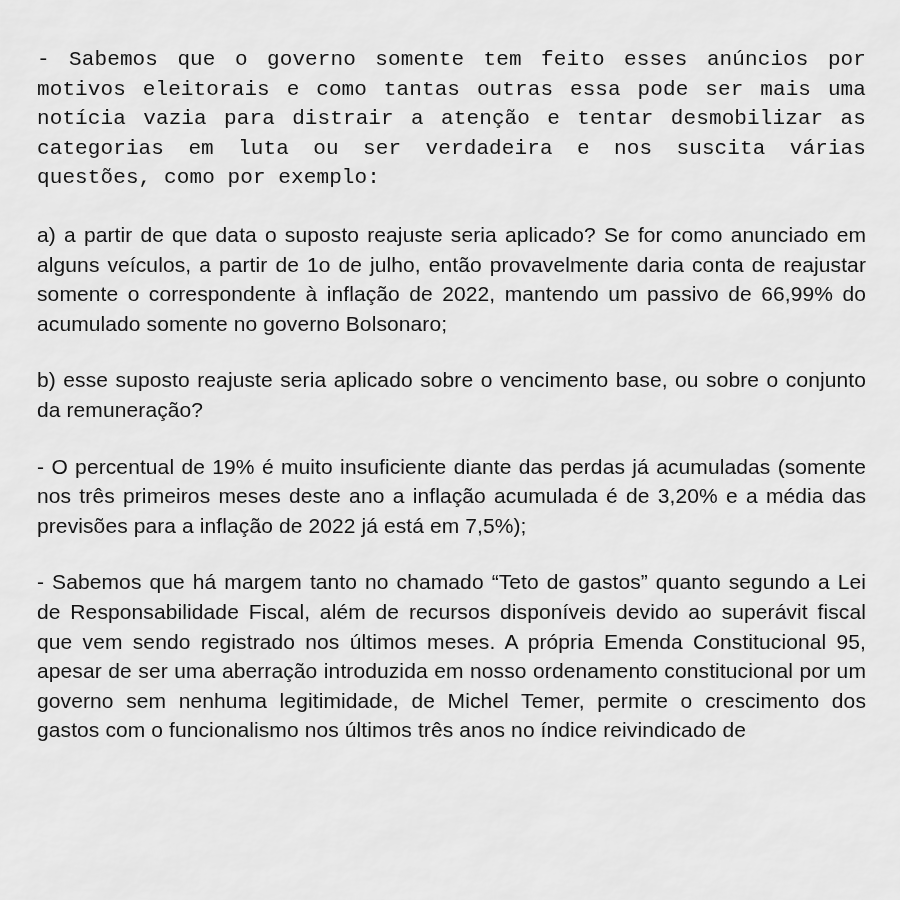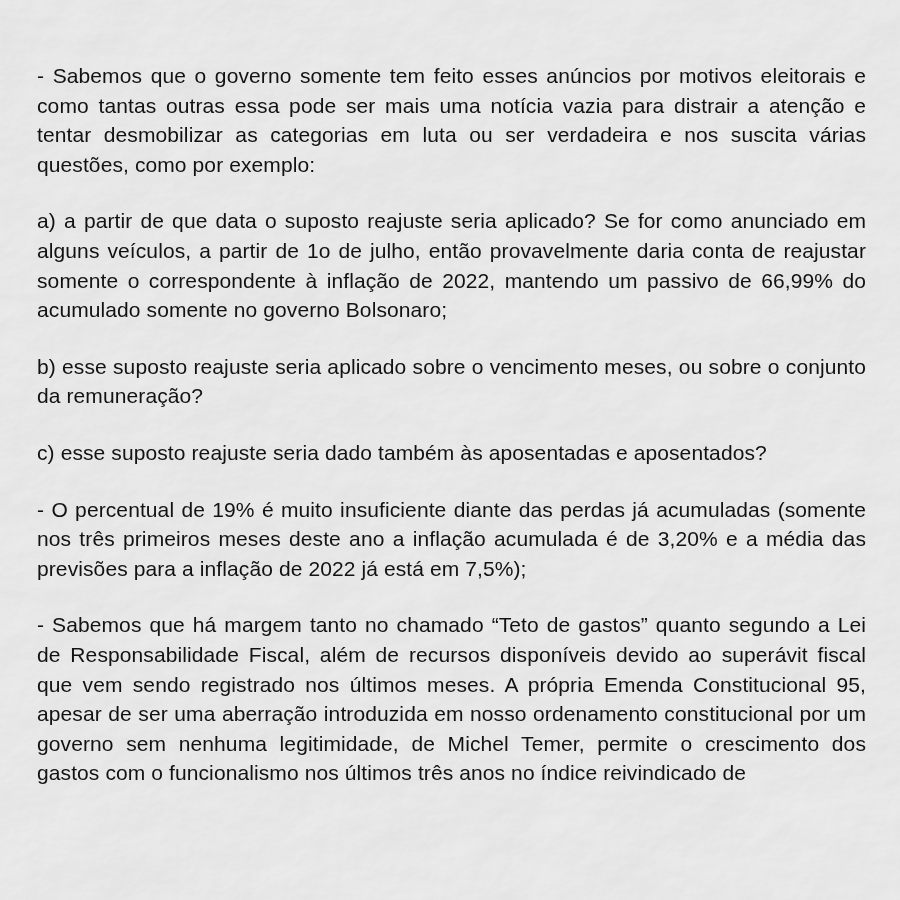--- a/index.html
+++ b/index.html
@@ -32,21 +32,22 @@
     line-height: 29.6px;
     text-align: justify;
     text-align-last: left;
     letter-spacing: 0.1px;
     -webkit-font-smoothing: antialiased;
   }
   .flyer-text p {
     margin: 27px 0 0 0;
   }
   .flyer-text p:first-child {
-    margin-top: 16px;
+    margin-top: 0;
+    font-family: Liberation Mono, monospace;
   }
 </style>
 </head>
 <body>
 
 <svg class="paper-texture" width="900" height="900" viewBox="0 0 900 900" xmlns="http://www.w3.org/2000/svg" aria-hidden="true">
   <defs>
     <filter id="crumpleFine" x="0" y="0" width="100%" height="100%">
       <feTurbulence type="fractalNoise" baseFrequency="0.014 0.016" numOctaves="5" seed="11" result="noise"></feTurbulence>
       <feDiffuseLighting in="noise" lighting-color="#f3f3f3" surfaceScale="1.7" diffuseConstant="1.05" result="light">
@@ -61,17 +62,16 @@
     </filter>
   </defs>
   <rect width="900" height="900" fill="#ebebeb"></rect>
   <rect width="900" height="900" filter="url(#crumpleBig)" opacity="0.65"></rect>
   <rect width="900" height="900" filter="url(#crumpleFine)" opacity="0.55"></rect>
 </svg>
 
 <div class="flyer-text">
   <p>- Sabemos que o governo somente tem feito esses anúncios por motivos eleitorais e como tantas outras essa pode ser mais uma notícia vazia para distrair a atenção e tentar desmobilizar as categorias em luta ou ser verdadeira e nos suscita várias questões, como por exemplo:</p>
   <p>a) a partir de que data o suposto reajuste seria aplicado? Se for como anunciado em alguns veículos, a partir de 1o de julho, então provavelmente daria conta de reajustar somente o correspondente à inflação de 2022, mantendo um passivo de 66,99% do acumulado somente no governo Bolsonaro;</p>
-  <p>b) esse suposto reajuste seria aplicado sobre o vencimento meses, ou sobre o conjunto da remuneração?</p>
-  <p>c) esse suposto reajuste seria dado também às aposentadas e aposentados?</p>
+  <p>b) esse suposto reajuste seria aplicado sobre o vencimento base, ou sobre o conjunto da remuneração?</p>
   <p>- O percentual de 19% é muito insuficiente diante das perdas já acumuladas (somente nos três primeiros meses deste ano a inflação acumulada é de 3,20% e a média das previsões para a inflação de 2022 já está em 7,5%);</p>
   <p>- Sabemos que há margem tanto no chamado “Teto de gastos” quanto segundo a Lei de Responsabilidade Fiscal, além de recursos disponíveis devido ao superávit fiscal que vem sendo registrado nos últimos meses. A própria Emenda Constitucional 95, apesar de ser uma aberração introduzida em nosso ordenamento constitucional por um governo sem nenhuma legitimidade, de Michel Temer, permite o crescimento dos gastos com o funcionalismo nos últimos três anos no índice reivindicado de</p>
 </div>
 
 </body></html>

